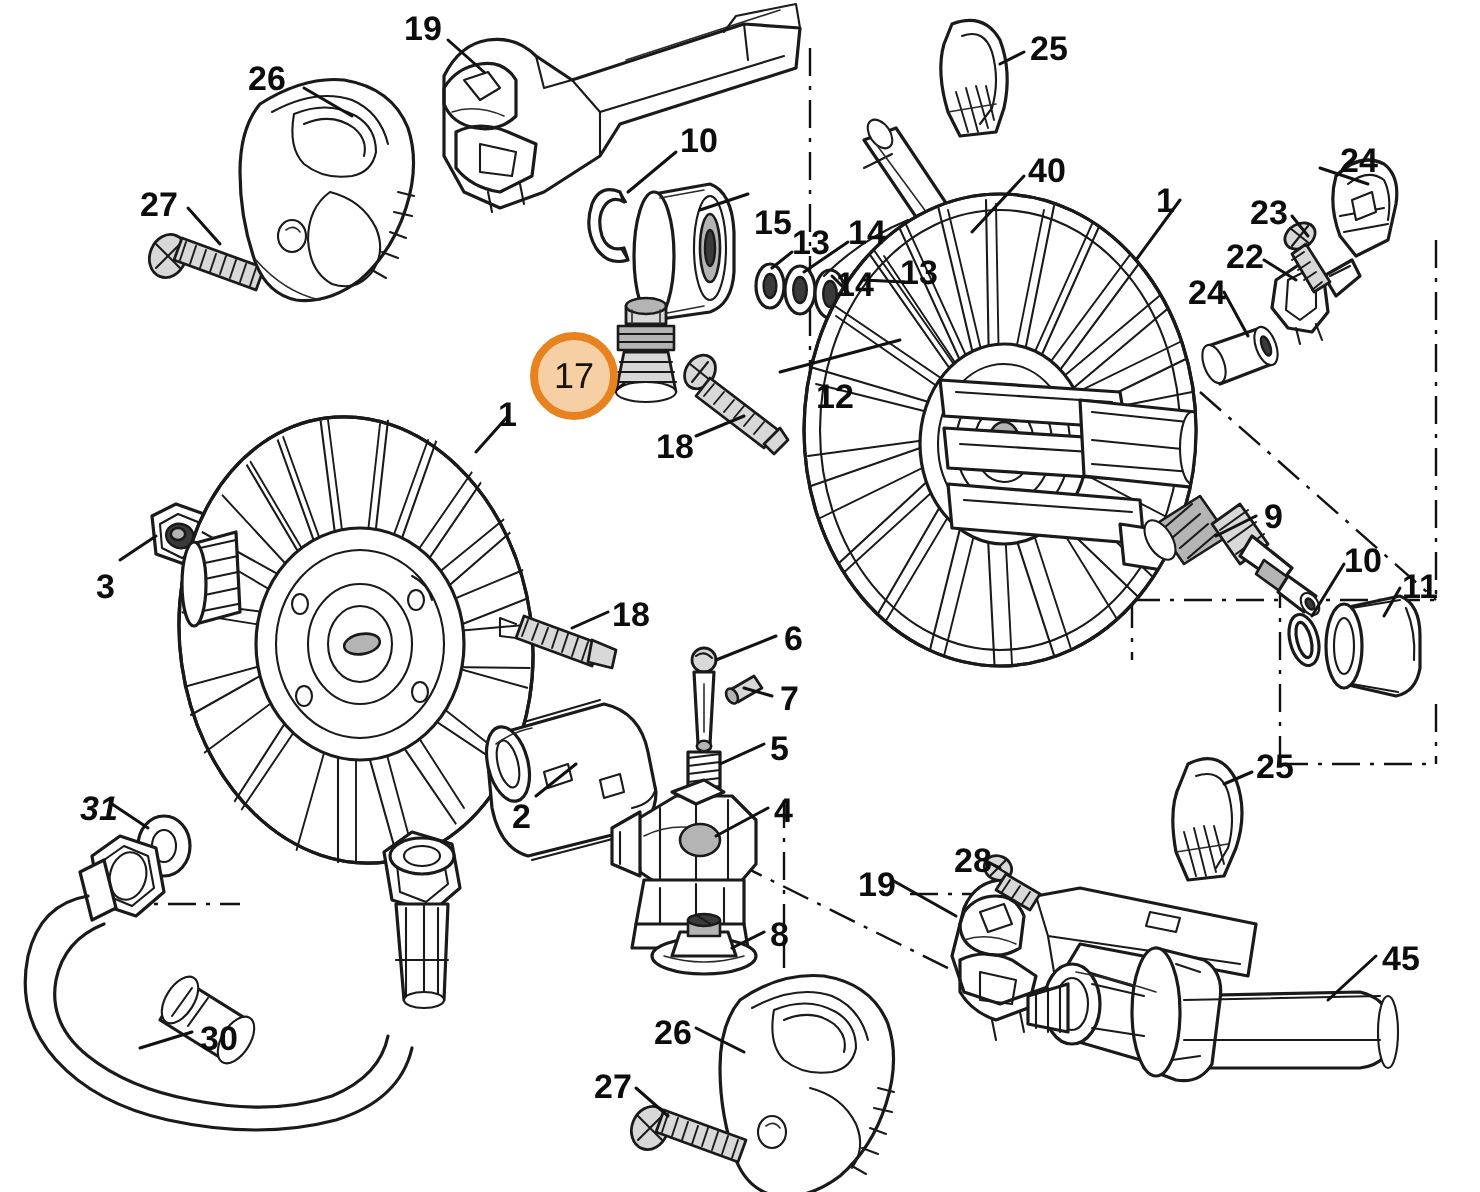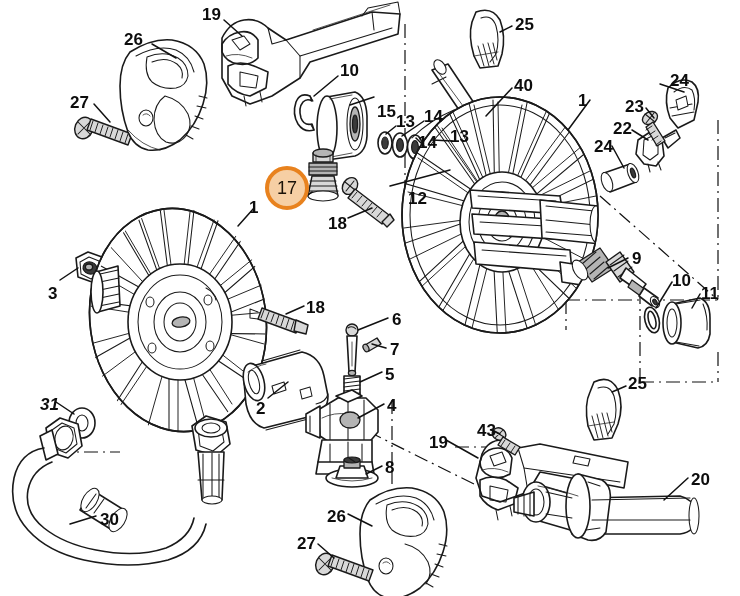--- a/index.html
+++ b/index.html
@@ -713,23 +713,23 @@
       <div class="callout" style="left: 48px; top: 285px;">3</div>
       <div class="callout" style="left: 306px; top: 299px;">18</div>
       <div class="callout" style="left: 392px; top: 311px;">6</div>
       <div class="callout" style="left: 390px; top: 341px;">7</div>
       <div class="callout" style="left: 385px; top: 366px;">5</div>
       <div class="callout" style="left: 628px; top: 375px;">25</div>
       <div class="callout" style="left: 387px; top: 397px;">4</div>
       <div class="callout" style="left: 256px; top: 400px;">2</div>
       <div class="callout" style="left: 40px; top: 396px; font-style: italic;">31</div>
       <div class="callout" style="left: 429px; top: 434px;">19</div>
-      <div class="callout" style="left: 477px; top: 422px;">43</div>
+      <div class="callout" style="left: 477px; top: 422px;">28</div>
       <div class="callout" style="left: 385px; top: 459px;">8</div>
-      <div class="callout" style="left: 691px; top: 471px;">20</div>
+      <div class="callout" style="left: 691px; top: 471px;">45</div>
       <div class="callout" style="left: 100px; top: 511px;">30</div>
       <div class="callout" style="left: 327px; top: 508px;">26</div>
       <div class="callout" style="left: 297px; top: 535px;">27</div>
     </div>
 
   <div id="highlight-badge" class="hl-badge" style="left: 265px; top: 166px; width: 44px; height: 44px; border: 4px solid rgb(232, 130, 30); background: rgb(246, 207, 164); color: rgb(26, 18, 8);">17</div>
 
 </div>
 
 </body></html>

